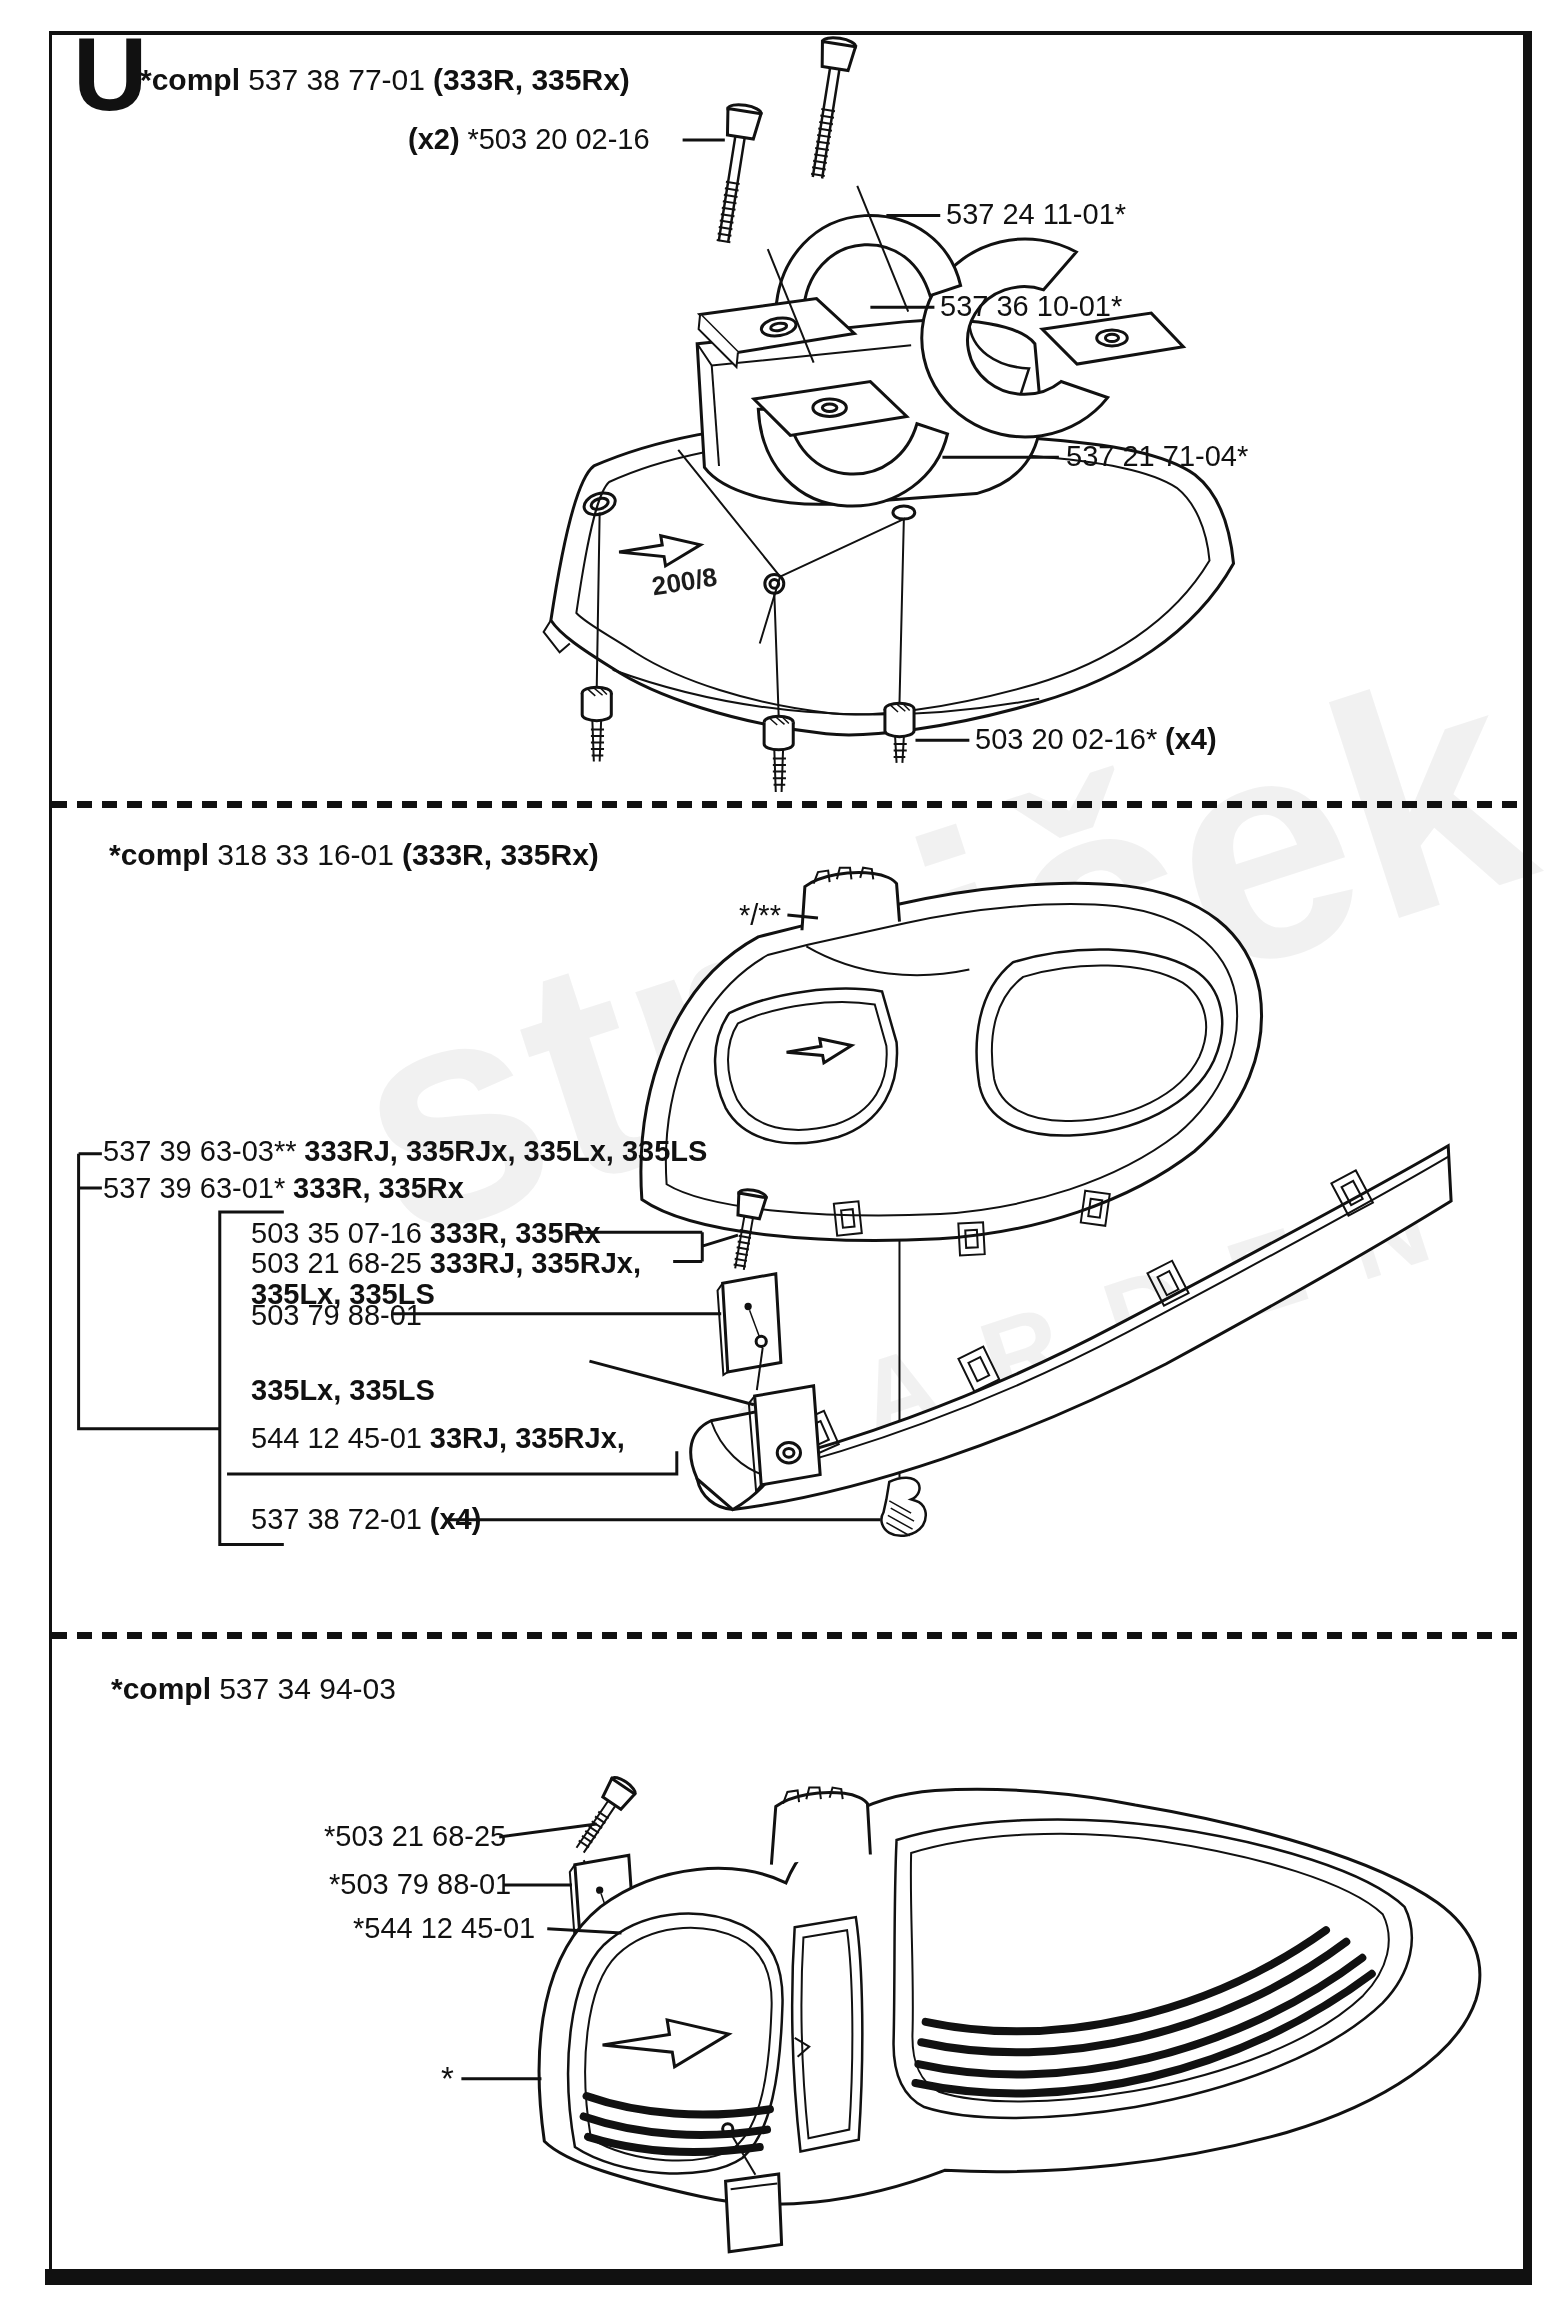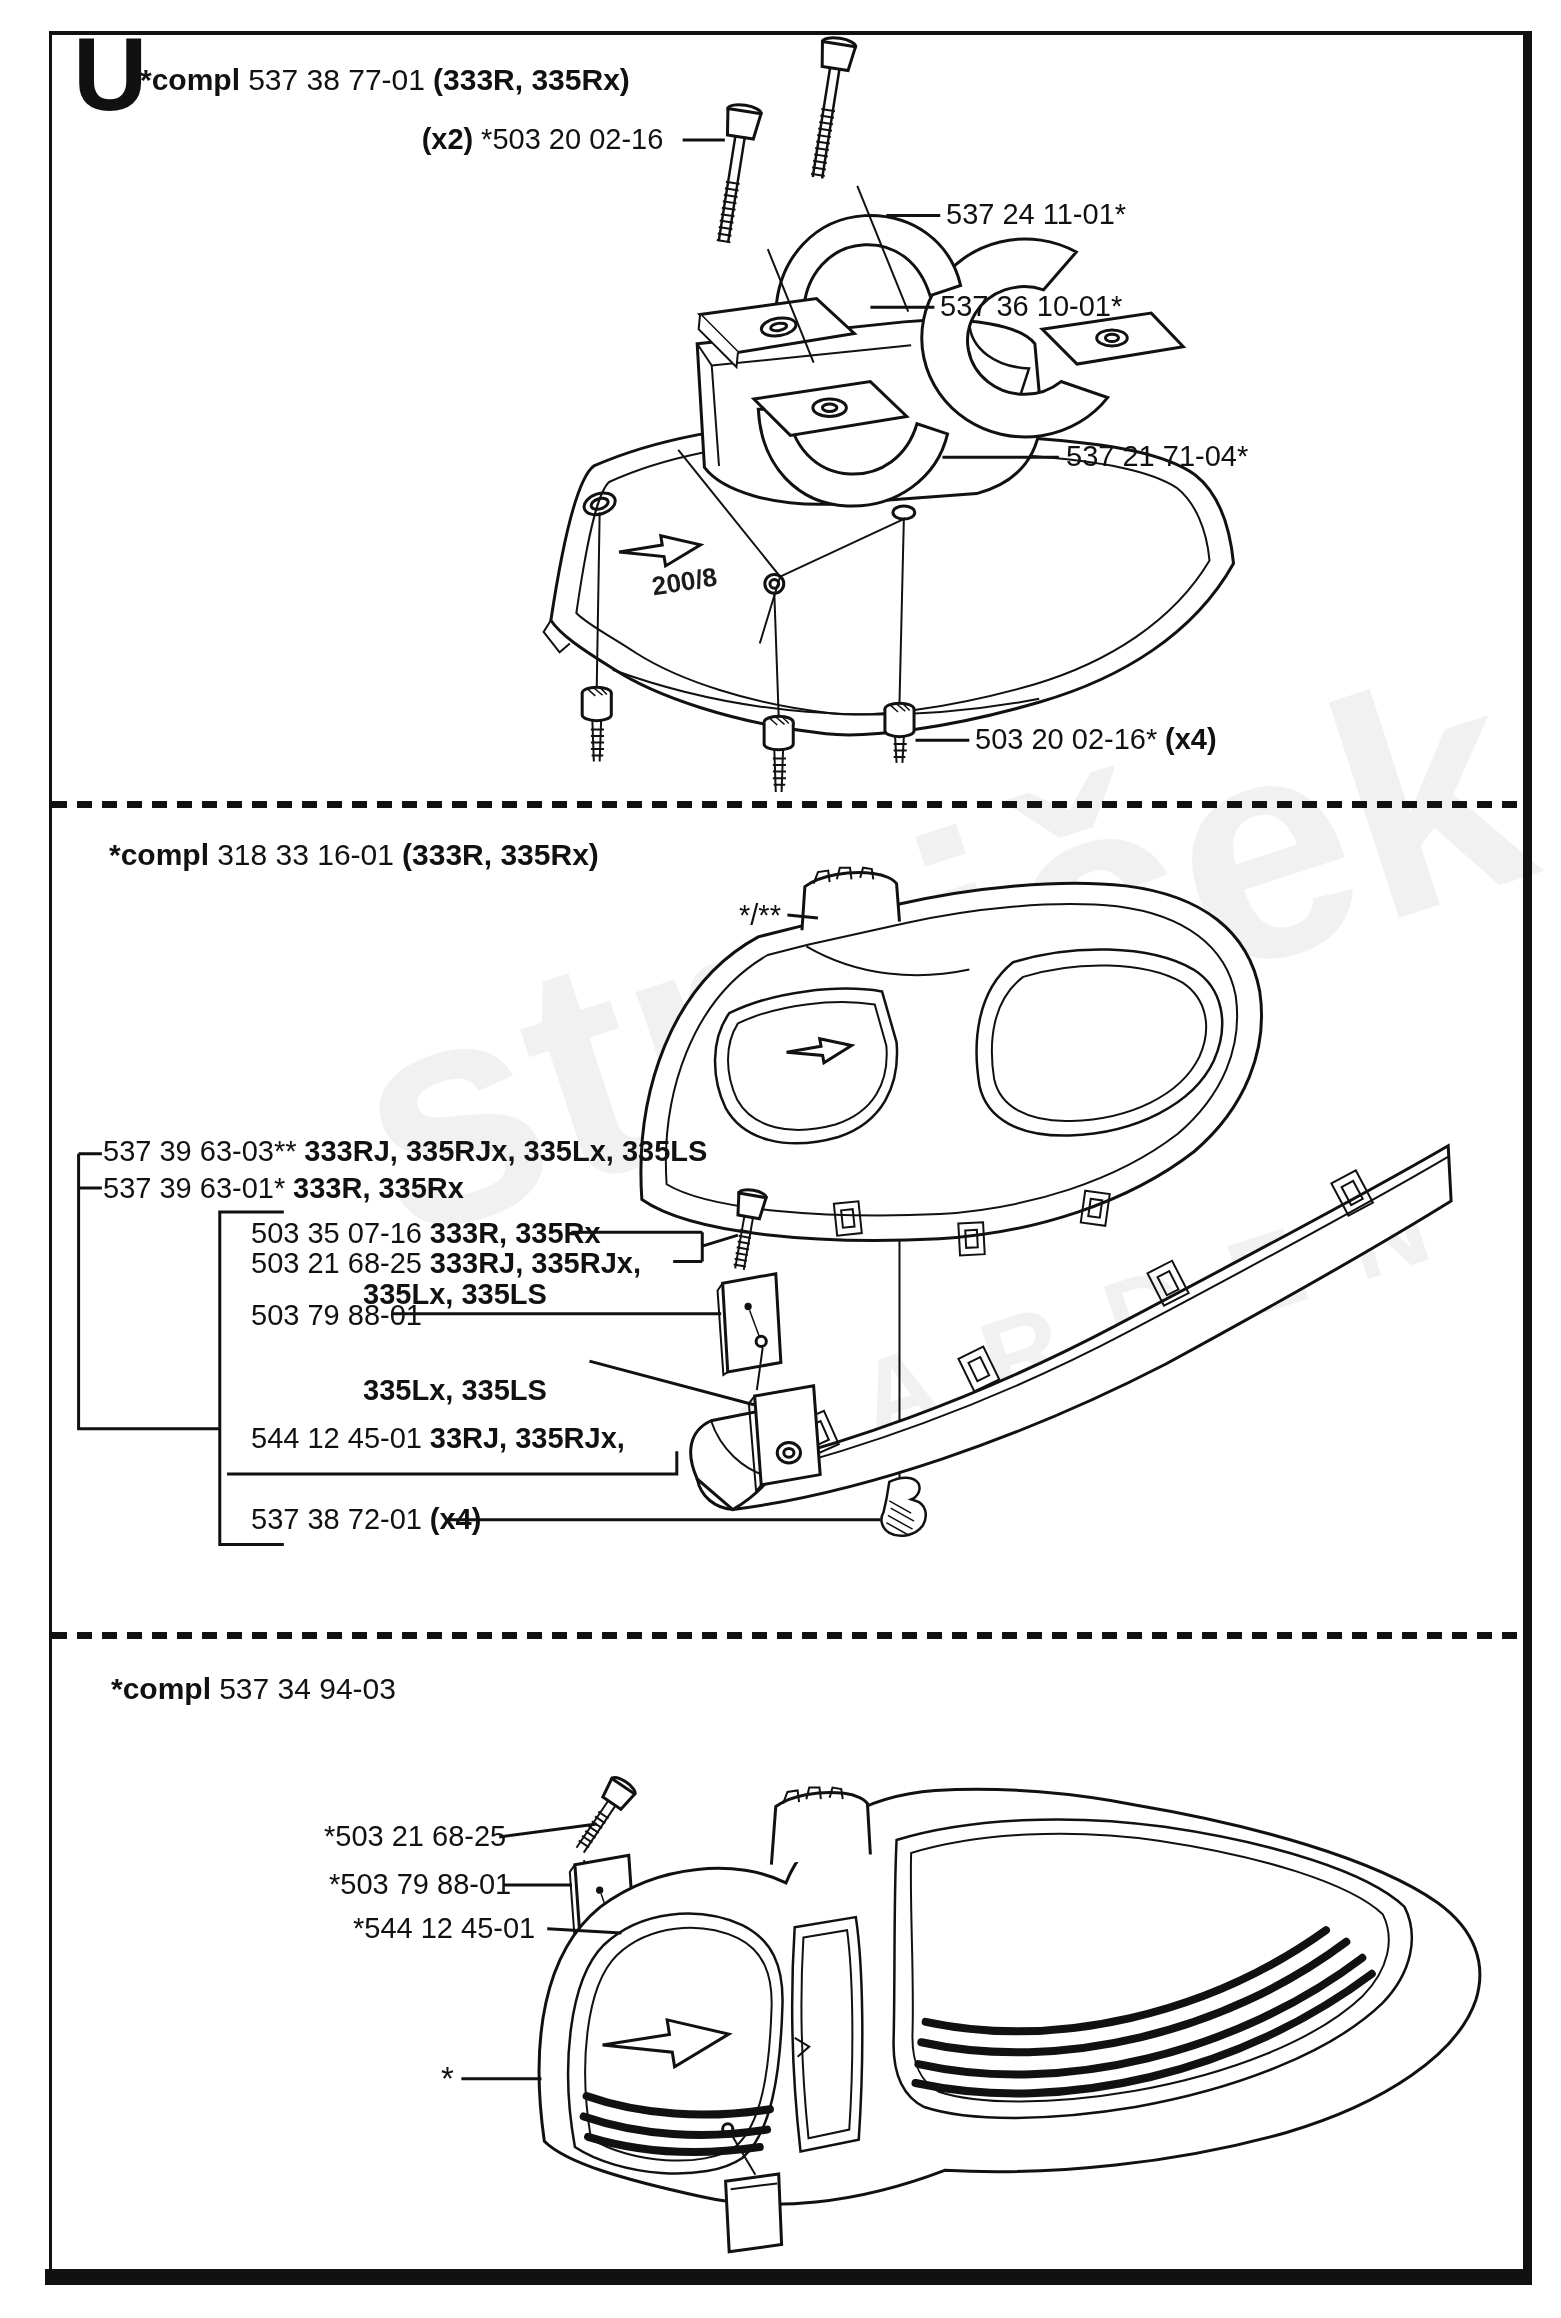--- a/index.html
+++ b/index.html
@@ -7,21 +7,21 @@
         font-family:"Liberation Sans",sans-serif;color:#111;}
   .edge{position:absolute;background:#111;}
   .divider{position:absolute;height:6.5px;
            background:repeating-linear-gradient(90deg,#111 0 14.6px,transparent 14.6px 25px);}
   .lbl{position:absolute;font-size:29px;line-height:1.1;white-space:nowrap;}
   .lbl .seg+.seg{margin-left:.27em;}
   .b{font-weight:bold;}
   .section-letter{position:absolute;font-size:103px;font-weight:bold;line-height:.9;}
   .title{position:absolute;font-size:30px;white-space:nowrap;}
   .title .seg+.seg{margin-left:.27em;}
-  .right{text-align:center;}
+  .right{text-align:left;}
   .wm{position:absolute;font-weight:bold;color:#000;opacity:.05;pointer-events:none;
       transform-origin:0 0;white-space:nowrap;}
   .wm1{left:313px;top:968px;font-size:313px;transform:rotate(-18deg);}
   .wm2{left:713px;top:1386px;font-size:109px;letter-spacing:51px;transform:rotate(-18deg);}
   svg.art{position:absolute;left:0;top:0;}
   svg.art *{vector-effect:non-scaling-stroke;}
 </style>
 </head>
 <body>
 

